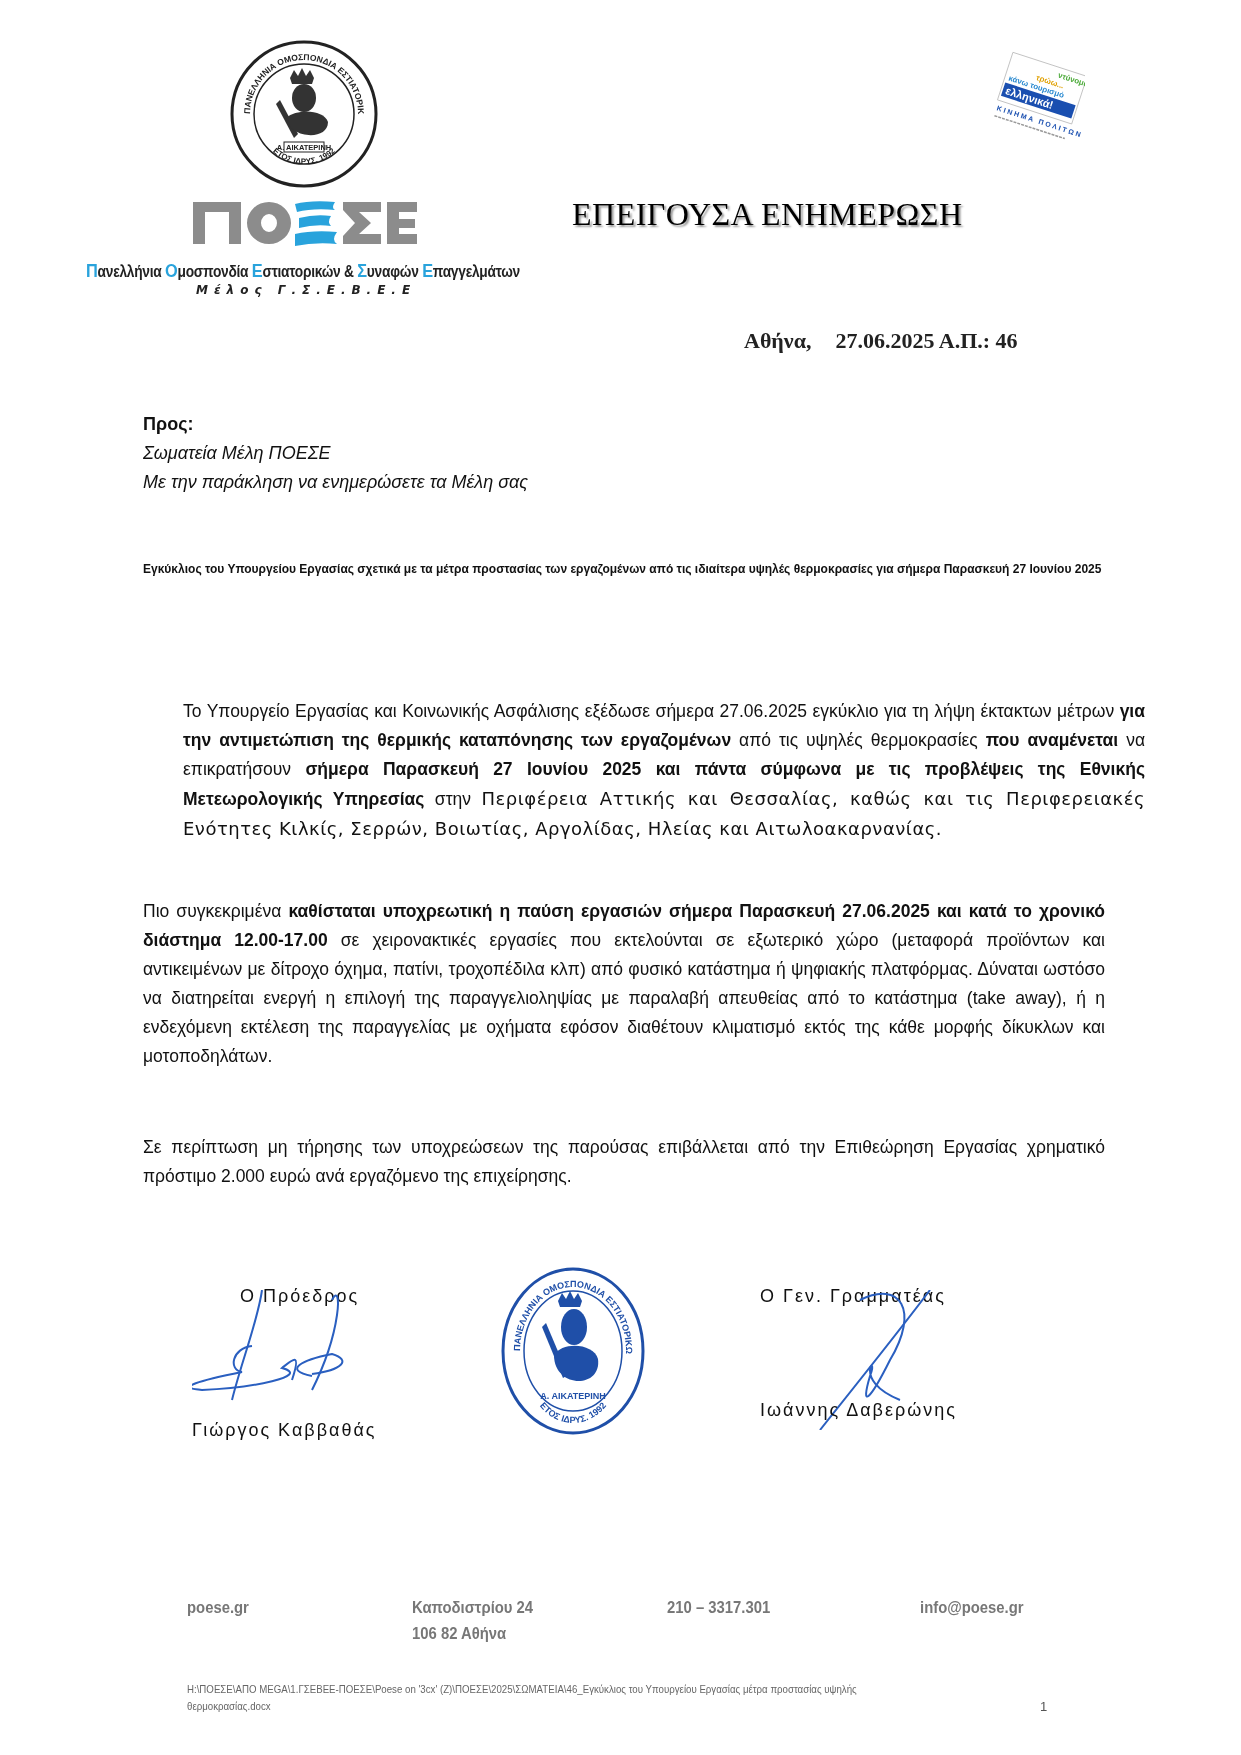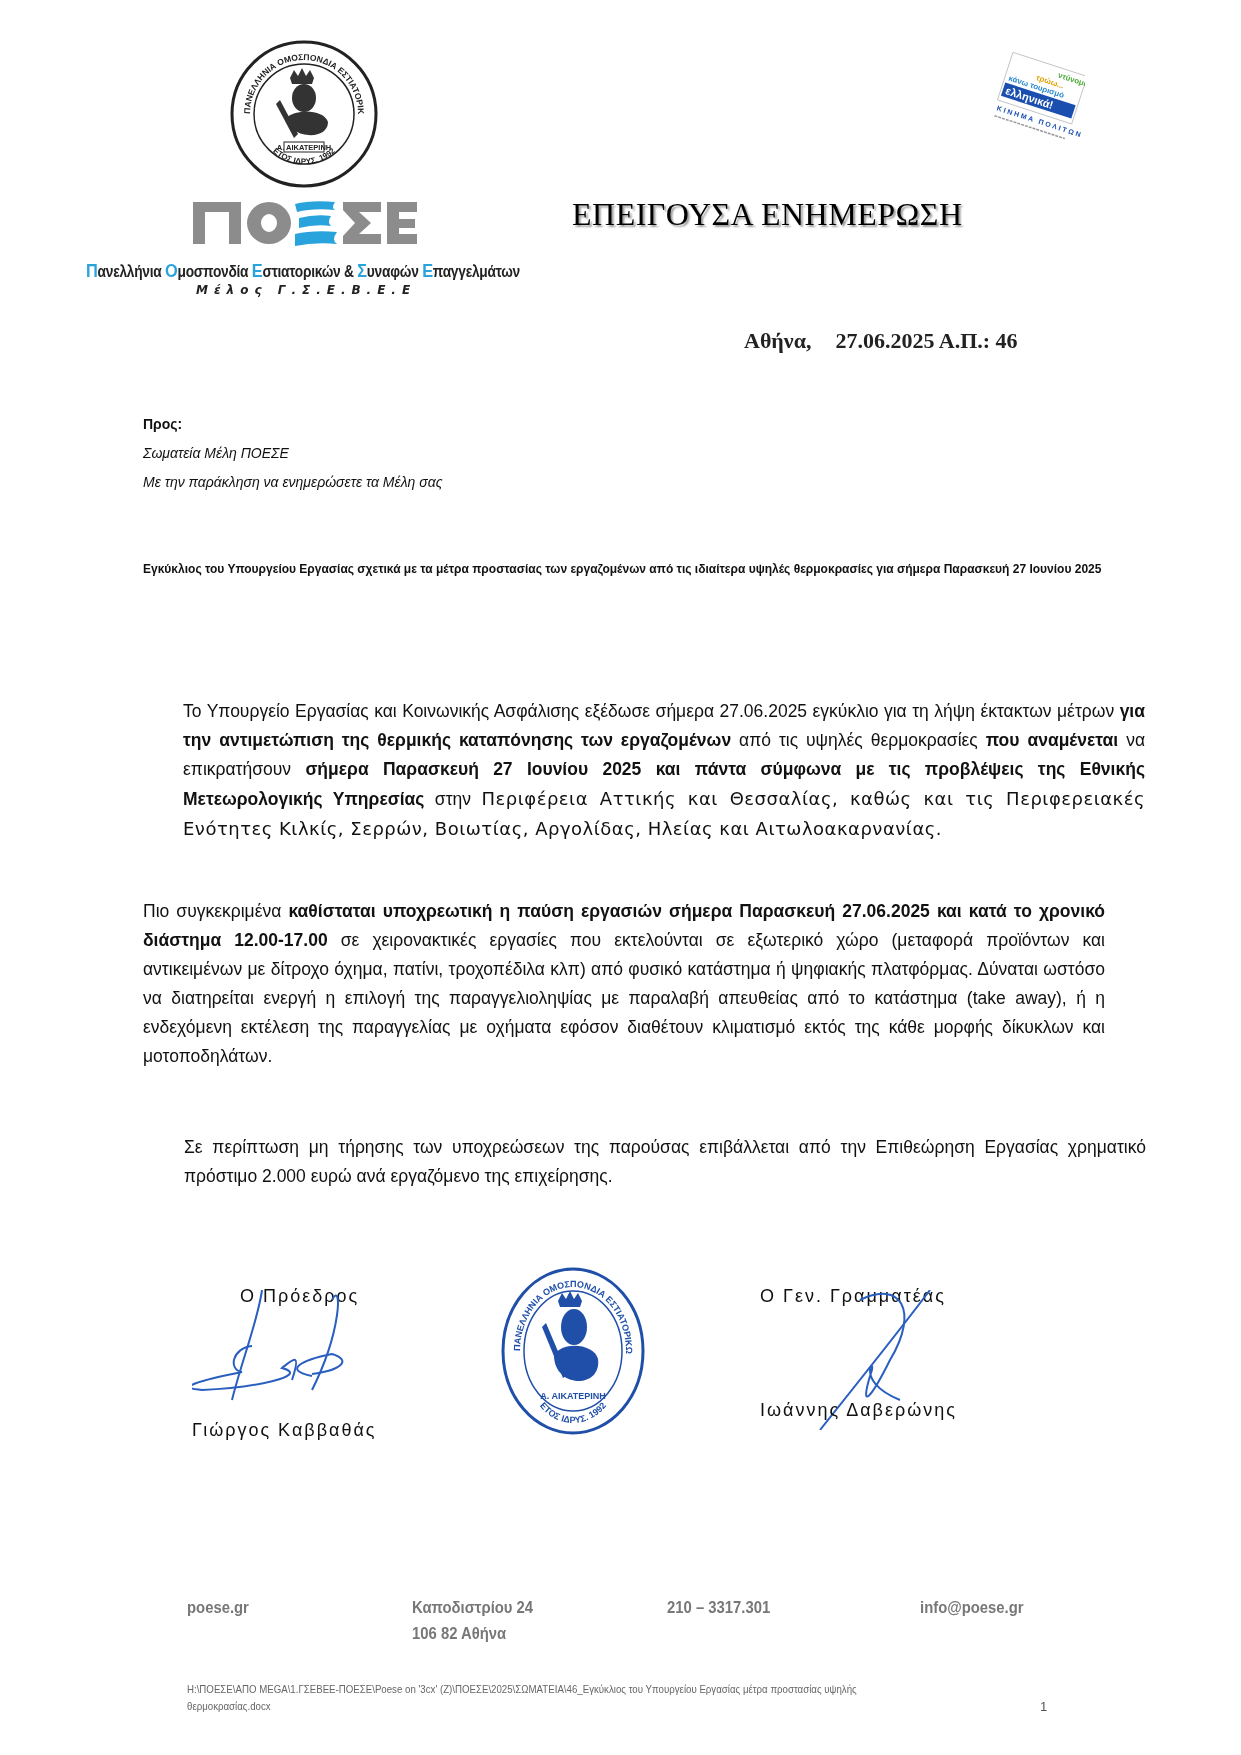--- a/index.html
+++ b/index.html
@@ -17,33 +17,33 @@
   #campaign { left: 990px; top: 48px; width: 95px; height: 105px; }
 
   
   #doc-title { left: 572px; top: 196px; font-family: "Liberation Serif", serif; font-size: 32px; color: #000; text-shadow: 2px 2px 2px #999; white-space: nowrap; letter-spacing: 0.5px; }
 
   
   #date-line { left: 744px; top: 328px; font-family: Liberation Serif, serif; font-weight: bold; font-size: 22px; color: #222; white-space: nowrap; }
   #date-line .gap { display: inline-block; width: 24px; }
 
   
-  .body-text { font-family: "Liberation Sans", sans-serif; font-size: 14px; line-height: 29px; color: #111; }
+  .body-text { font-family: "Liberation Sans", sans-serif; font-size: 18px; line-height: 29px; color: #111; }
   #to-label { left: 143px; top: 410px; font-weight: bold; }
   #to-line1 { left: 143px; top: 439px; font-style: italic; }
   #to-line2 { left: 143px; top: 468px; font-style: italic; }
 
   
   #subject { left: 143px; top: 555px; width: 960px; font-weight: bold; font-size: 12px; text-align: justify; line-height: 29px; }
 
   
   .para { left: 143px; width: 962px; text-align: justify; font-size: 17.5px; line-height: 29px; }
   #para1 { top: 697px; margin-left: 40px; }
   #para2 { top: 897px; }
-  #para3 { top: 1133px; margin-left: 41px; }
+  #para3 { top: 1133px; }
   .big { font-family: "DejaVu Sans", sans-serif; font-size: 18px; letter-spacing: 0.5px; }
   b { font-weight: bold; }
 
   
   .sig-role { font-size: 18px; letter-spacing: 2px; white-space: nowrap; }
   #president-role { left: 240px; top: 1282px; }
   #president-name { left: 192px; top: 1396px; margin-top: 20px; }
   #secretary-role { left: 760px; top: 1282px; }
   #secretary-name { left: 760px; top: 1396px; }
   #sig1 { left: 192px; top: 1290px; width: 220px; height: 120px; }

